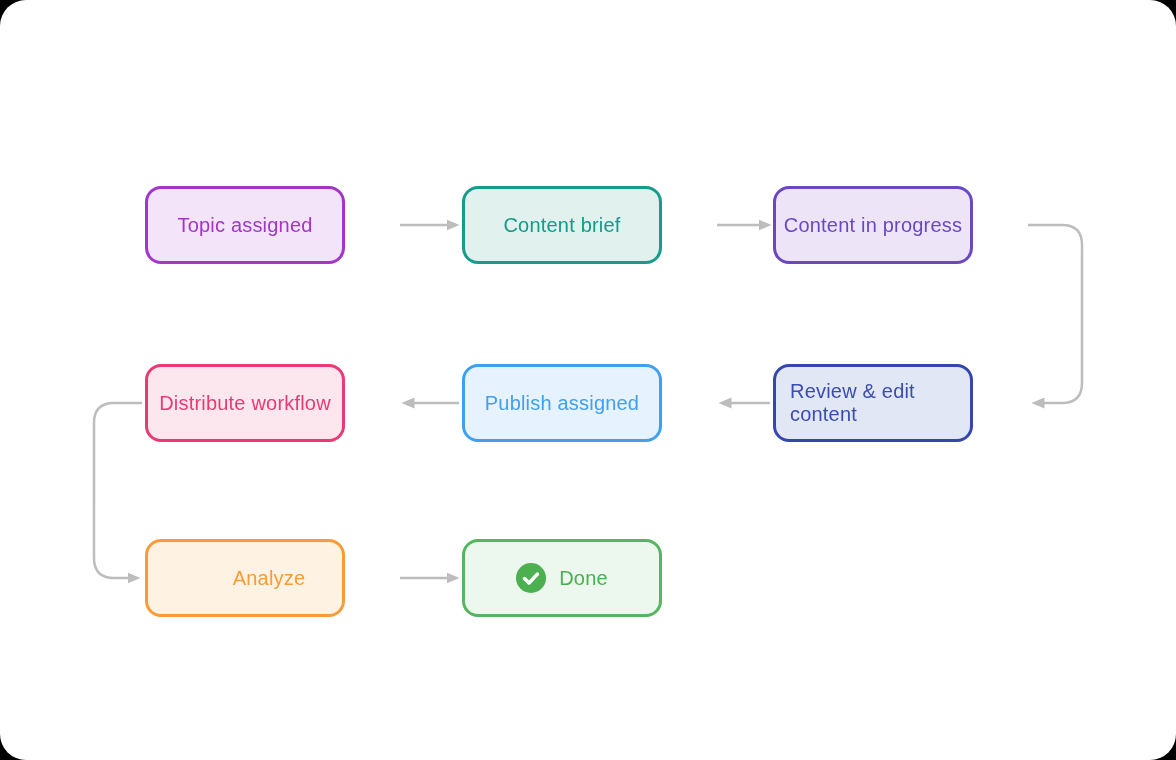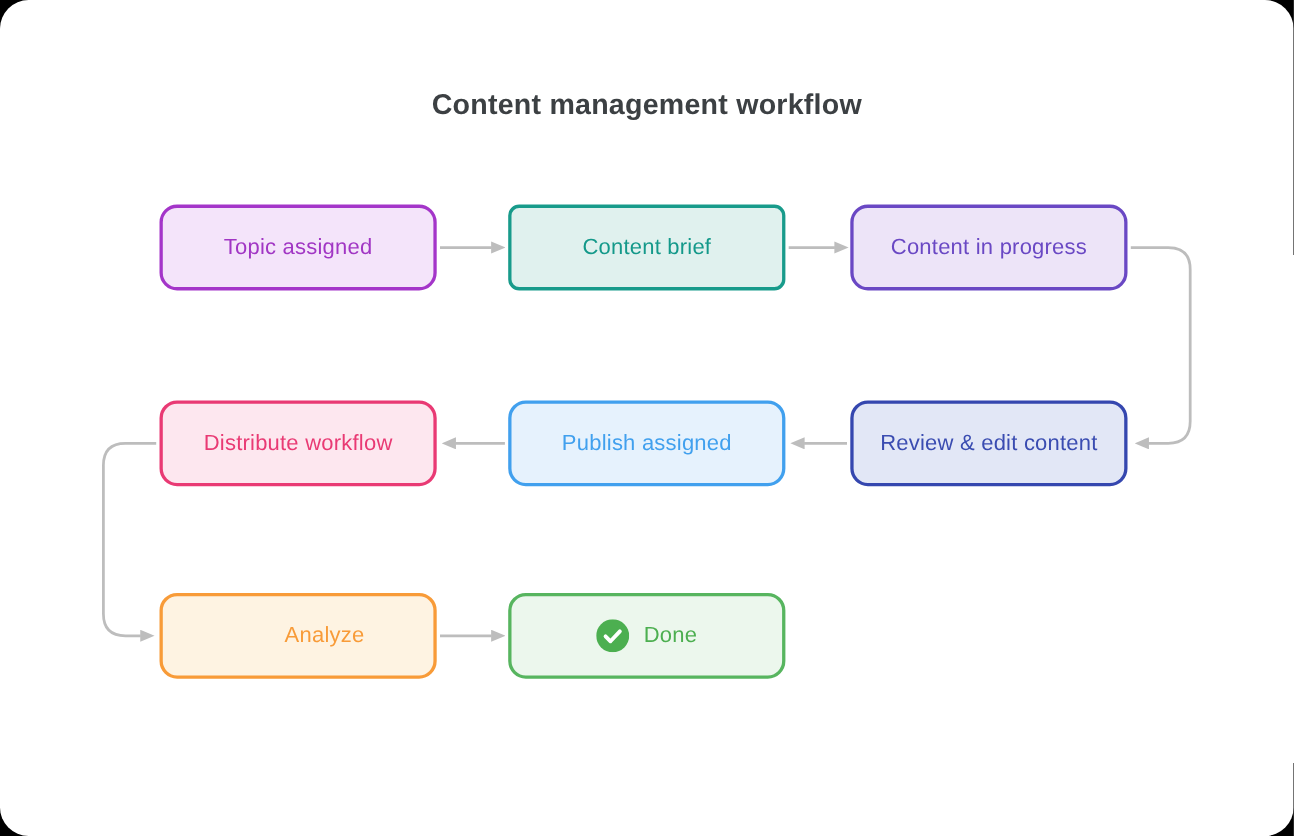--- a/index.html
+++ b/index.html
@@ -35,51 +35,50 @@
     height: 760px;
     pointer-events: none;
   }
   .connector-layer path.edge {
     fill: none;
     stroke: var(--c-connector, #bdbdbd);
     stroke-width: 2.5;
   }
   .node {
     position: absolute;
-    width: 252px;
+    width: 200px;
     height: 78px;
     box-sizing: border-box;
     border: 3px solid var(--bd, #999);
     background: var(--bg, #eee);
     color: var(--fg, #333);
     border-radius: 16px;
     display: flex;
     align-items: center;
     justify-content: center;
     gap: 13px;
     font-size: 20px;
     letter-spacing: 0.2px;
   }
   .pos-r1c1 { left: 145px; top: 186px; }
-  .pos-r1c2 { left: 462px; top: 186px; border-radius: 10px; }
+  .pos-r1c2 { left: 462px; top: 186px; }
   .pos-r1c3 { left: 773px; top: 186px; }
-  .pos-r2c3 { left: 773px; top: 364px; }
+  .pos-r2c3 { left: 773px; top: 364px; padding-left: 14px; }
   .pos-r2c2 { left: 462px; top: 364px; }
   .pos-r2c1 { left: 145px; top: 364px; }
   .pos-r3c1 { left: 145px; top: 539px; padding-left: 48px; }
   .pos-r3c2 { left: 462px; top: 539px; }
   .node-icon { display: flex; align-items: center; }
   .node-icon circle { fill: var(--fg, #4caf50); }
 </style>
 </head>
 <body>
 
 <div class="canvas">
 
-  <div class="diagram-title">Content management workflow</div>
 
   <svg class="connector-layer" viewBox="0 0 1176 760" xmlns="http://www.w3.org/2000/svg">
     <defs>
       <marker id="arrowhead" viewBox="0 0 13 11" refX="0.5" refY="5.5" markerWidth="13" markerHeight="11" orient="auto" markerUnits="userSpaceOnUse">
         <path d="M0,0 L13,5.5 L0,11 Z" fill="#bdbdbd"></path>
       </marker>
     </defs>
     <path class="edge" d="M400,225 H447" marker-end="url(#arrowhead)" style="stroke: rgb(189, 189, 189);"></path>
     <path class="edge" d="M717,225 H759" marker-end="url(#arrowhead)" style="stroke: rgb(189, 189, 189);"></path>
     <path class="edge" d="M1028,225 H1062 Q1082,225 1082,245 V383 Q1082,403 1062,403 H1044" marker-end="url(#arrowhead)" style="stroke: rgb(189, 189, 189);"></path>

